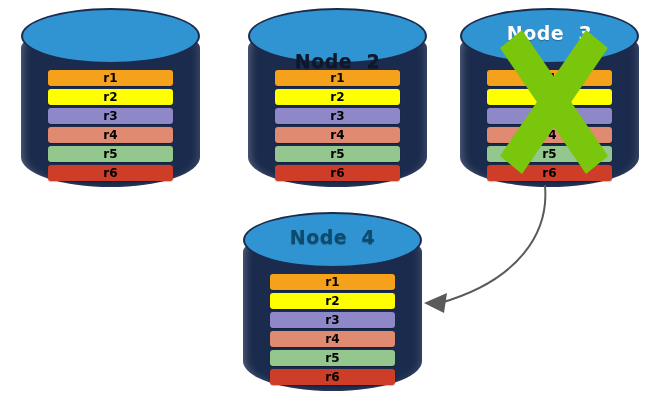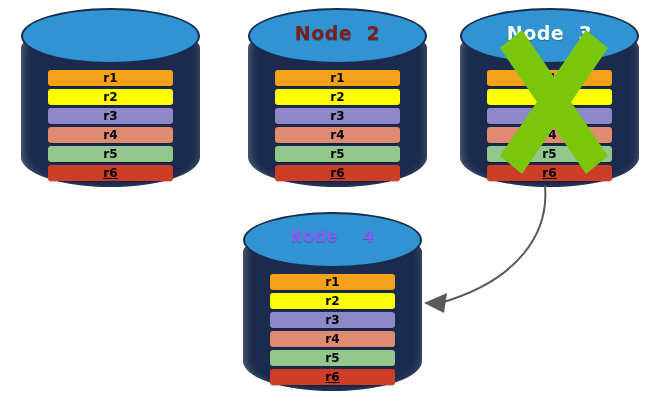--- a/index.html
+++ b/index.html
@@ -77,21 +77,21 @@
     height: 16px;
     margin-bottom: 3px;
     border-radius: 3px;
     color: #000000;
     font-size: 12px;
     font-weight: bold;
     text-align: center;
     line-height: 16px;
     box-shadow: 0 1px 1px rgba(0,0,0,0.25);
   }
-  .row:last-child { margin-bottom: 0; text-decoration: underline; }
+  .row:last-child { margin-bottom: 0; }
 
   
   .x-mark {
     position: absolute;
     left: 0; top: 0;
     width: 179px;
     height: 179px;
     z-index: 6;
     pointer-events: none;
   }
@@ -119,21 +119,21 @@
       <div class="row" style="background: rgb(142, 135, 200); color: rgb(0, 0, 0);">r3</div>
       <div class="row" style="background: rgb(224, 138, 114); color: rgb(0, 0, 0);">r4</div>
       <div class="row" style="background: rgb(147, 199, 142); color: rgb(0, 0, 0);">r5</div>
       <div class="row" style="background: rgb(206, 61, 39); color: rgb(0, 0, 0);">r6</div>
     </div>
   </div>
 
   <div class="node" style="left:248px; top:8px;">
     <div class="cyl-body" style="background: rgb(27, 43, 77);"></div>
     <div class="cyl-top" style="background: rgb(48, 148, 210); border-color: rgb(27, 43, 77);"></div>
-    <div class="node-label" style="color: #7f1d1d;">Node  2</div>
+    <div class="node-label" style="color: #0f172a; margin-top: 28px;">Node  2</div>
     <div class="rows">
       <div class="row" style="background: rgb(245, 161, 27); color: rgb(0, 0, 0);">r1</div>
       <div class="row" style="background: rgb(255, 255, 0); color: rgb(0, 0, 0);">r2</div>
       <div class="row" style="background: rgb(142, 135, 200); color: rgb(0, 0, 0);">r3</div>
       <div class="row" style="background: rgb(224, 138, 114); color: rgb(0, 0, 0);">r4</div>
       <div class="row" style="background: rgb(147, 199, 142); color: rgb(0, 0, 0);">r5</div>
       <div class="row" style="background: rgb(206, 61, 39); color: rgb(0, 0, 0);">r6</div>
     </div>
   </div>
 
@@ -151,21 +151,21 @@
     </div>
     <svg class="x-mark" viewBox="0 0 179 179">
       <polygon id="x-stroke-a" points="40,40 62,22 148,148 126,166" fill="#7ac60c"></polygon>
       <polygon id="x-stroke-b" points="148,40 126,22 40,148 62,166" fill="#7ac60c"></polygon>
     </svg>
   </div>
 
   <div class="node" style="left:243px; top:212px;">
     <div class="cyl-body" style="background: rgb(27, 43, 77);"></div>
     <div class="cyl-top" style="background: rgb(48, 148, 210); border-color: rgb(27, 43, 77);"></div>
-    <div class="node-label" style="color: #8b5cf6; font-family: Liberation Mono, monospace;">Node  4</div>
+    <div class="node-label" style="color: #0c4a6e;">Node  4</div>
     <div class="rows">
       <div class="row" style="background: rgb(245, 161, 27); color: rgb(0, 0, 0);">r1</div>
       <div class="row" style="background: rgb(255, 255, 0); color: rgb(0, 0, 0);">r2</div>
       <div class="row" style="background: rgb(142, 135, 200); color: rgb(0, 0, 0);">r3</div>
       <div class="row" style="background: rgb(224, 138, 114); color: rgb(0, 0, 0);">r4</div>
       <div class="row" style="background: rgb(147, 199, 142); color: rgb(0, 0, 0);">r5</div>
       <div class="row" style="background: rgb(206, 61, 39); color: rgb(0, 0, 0);">r6</div>
     </div>
   </div>
 

